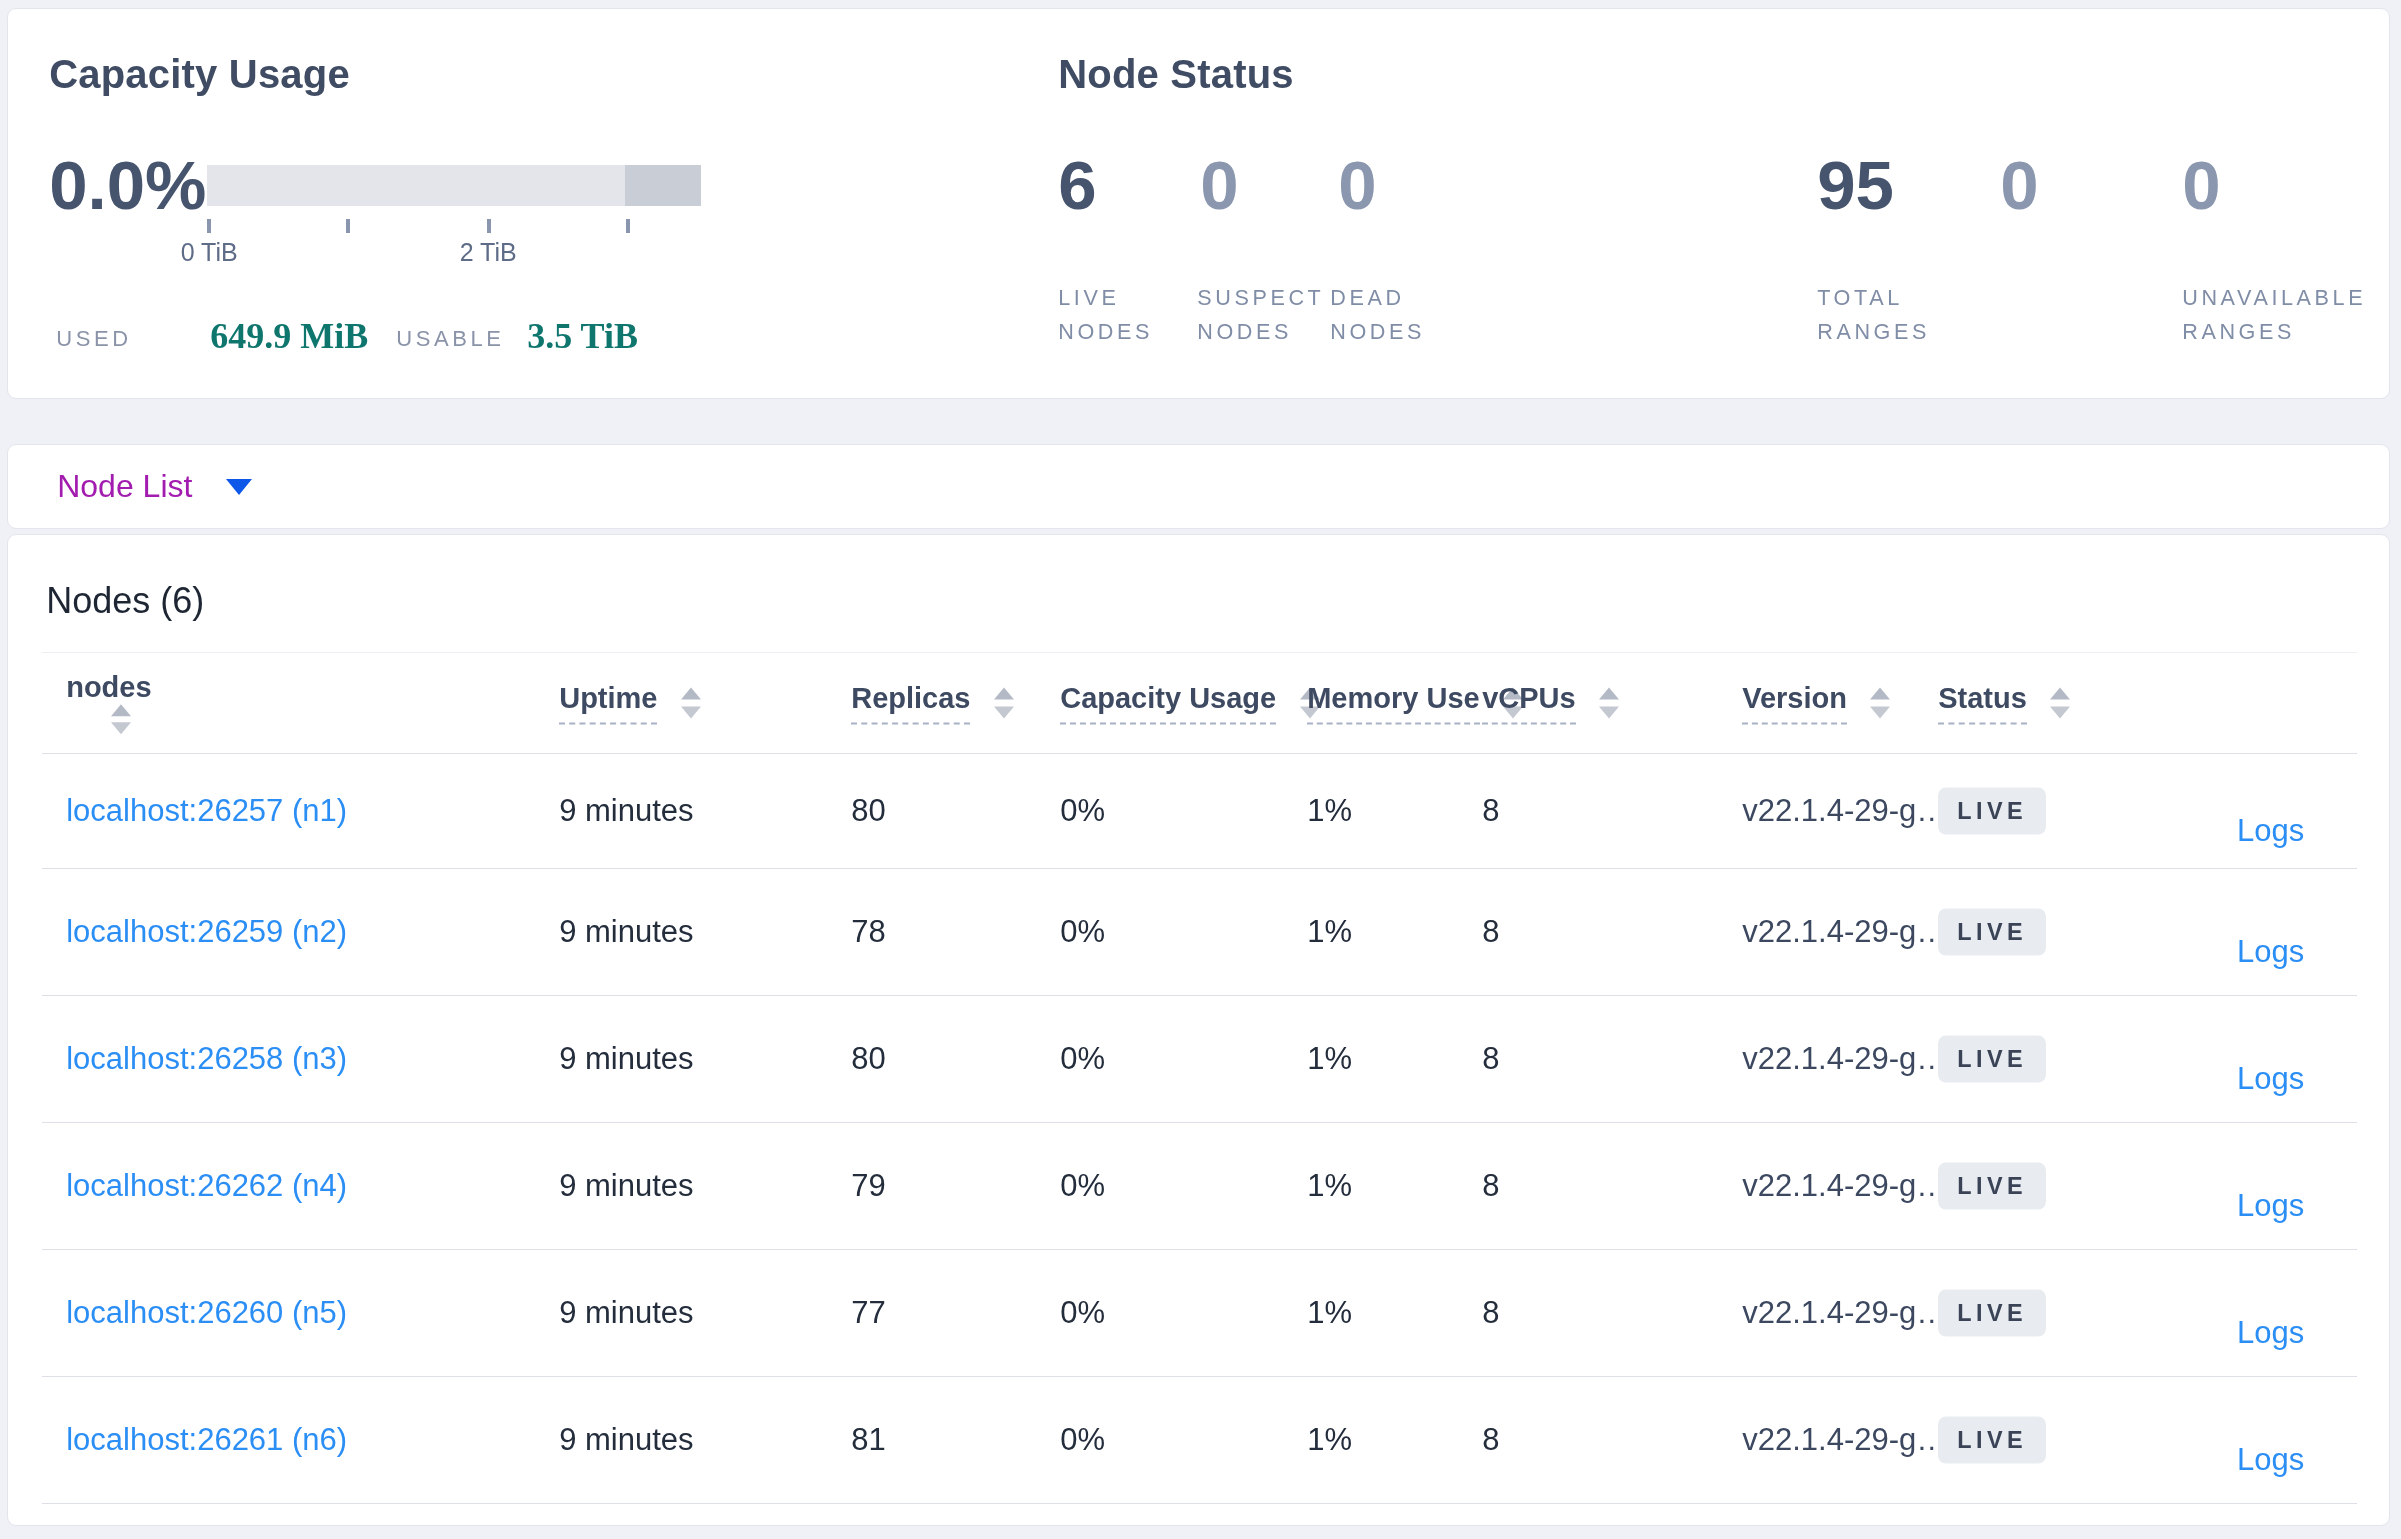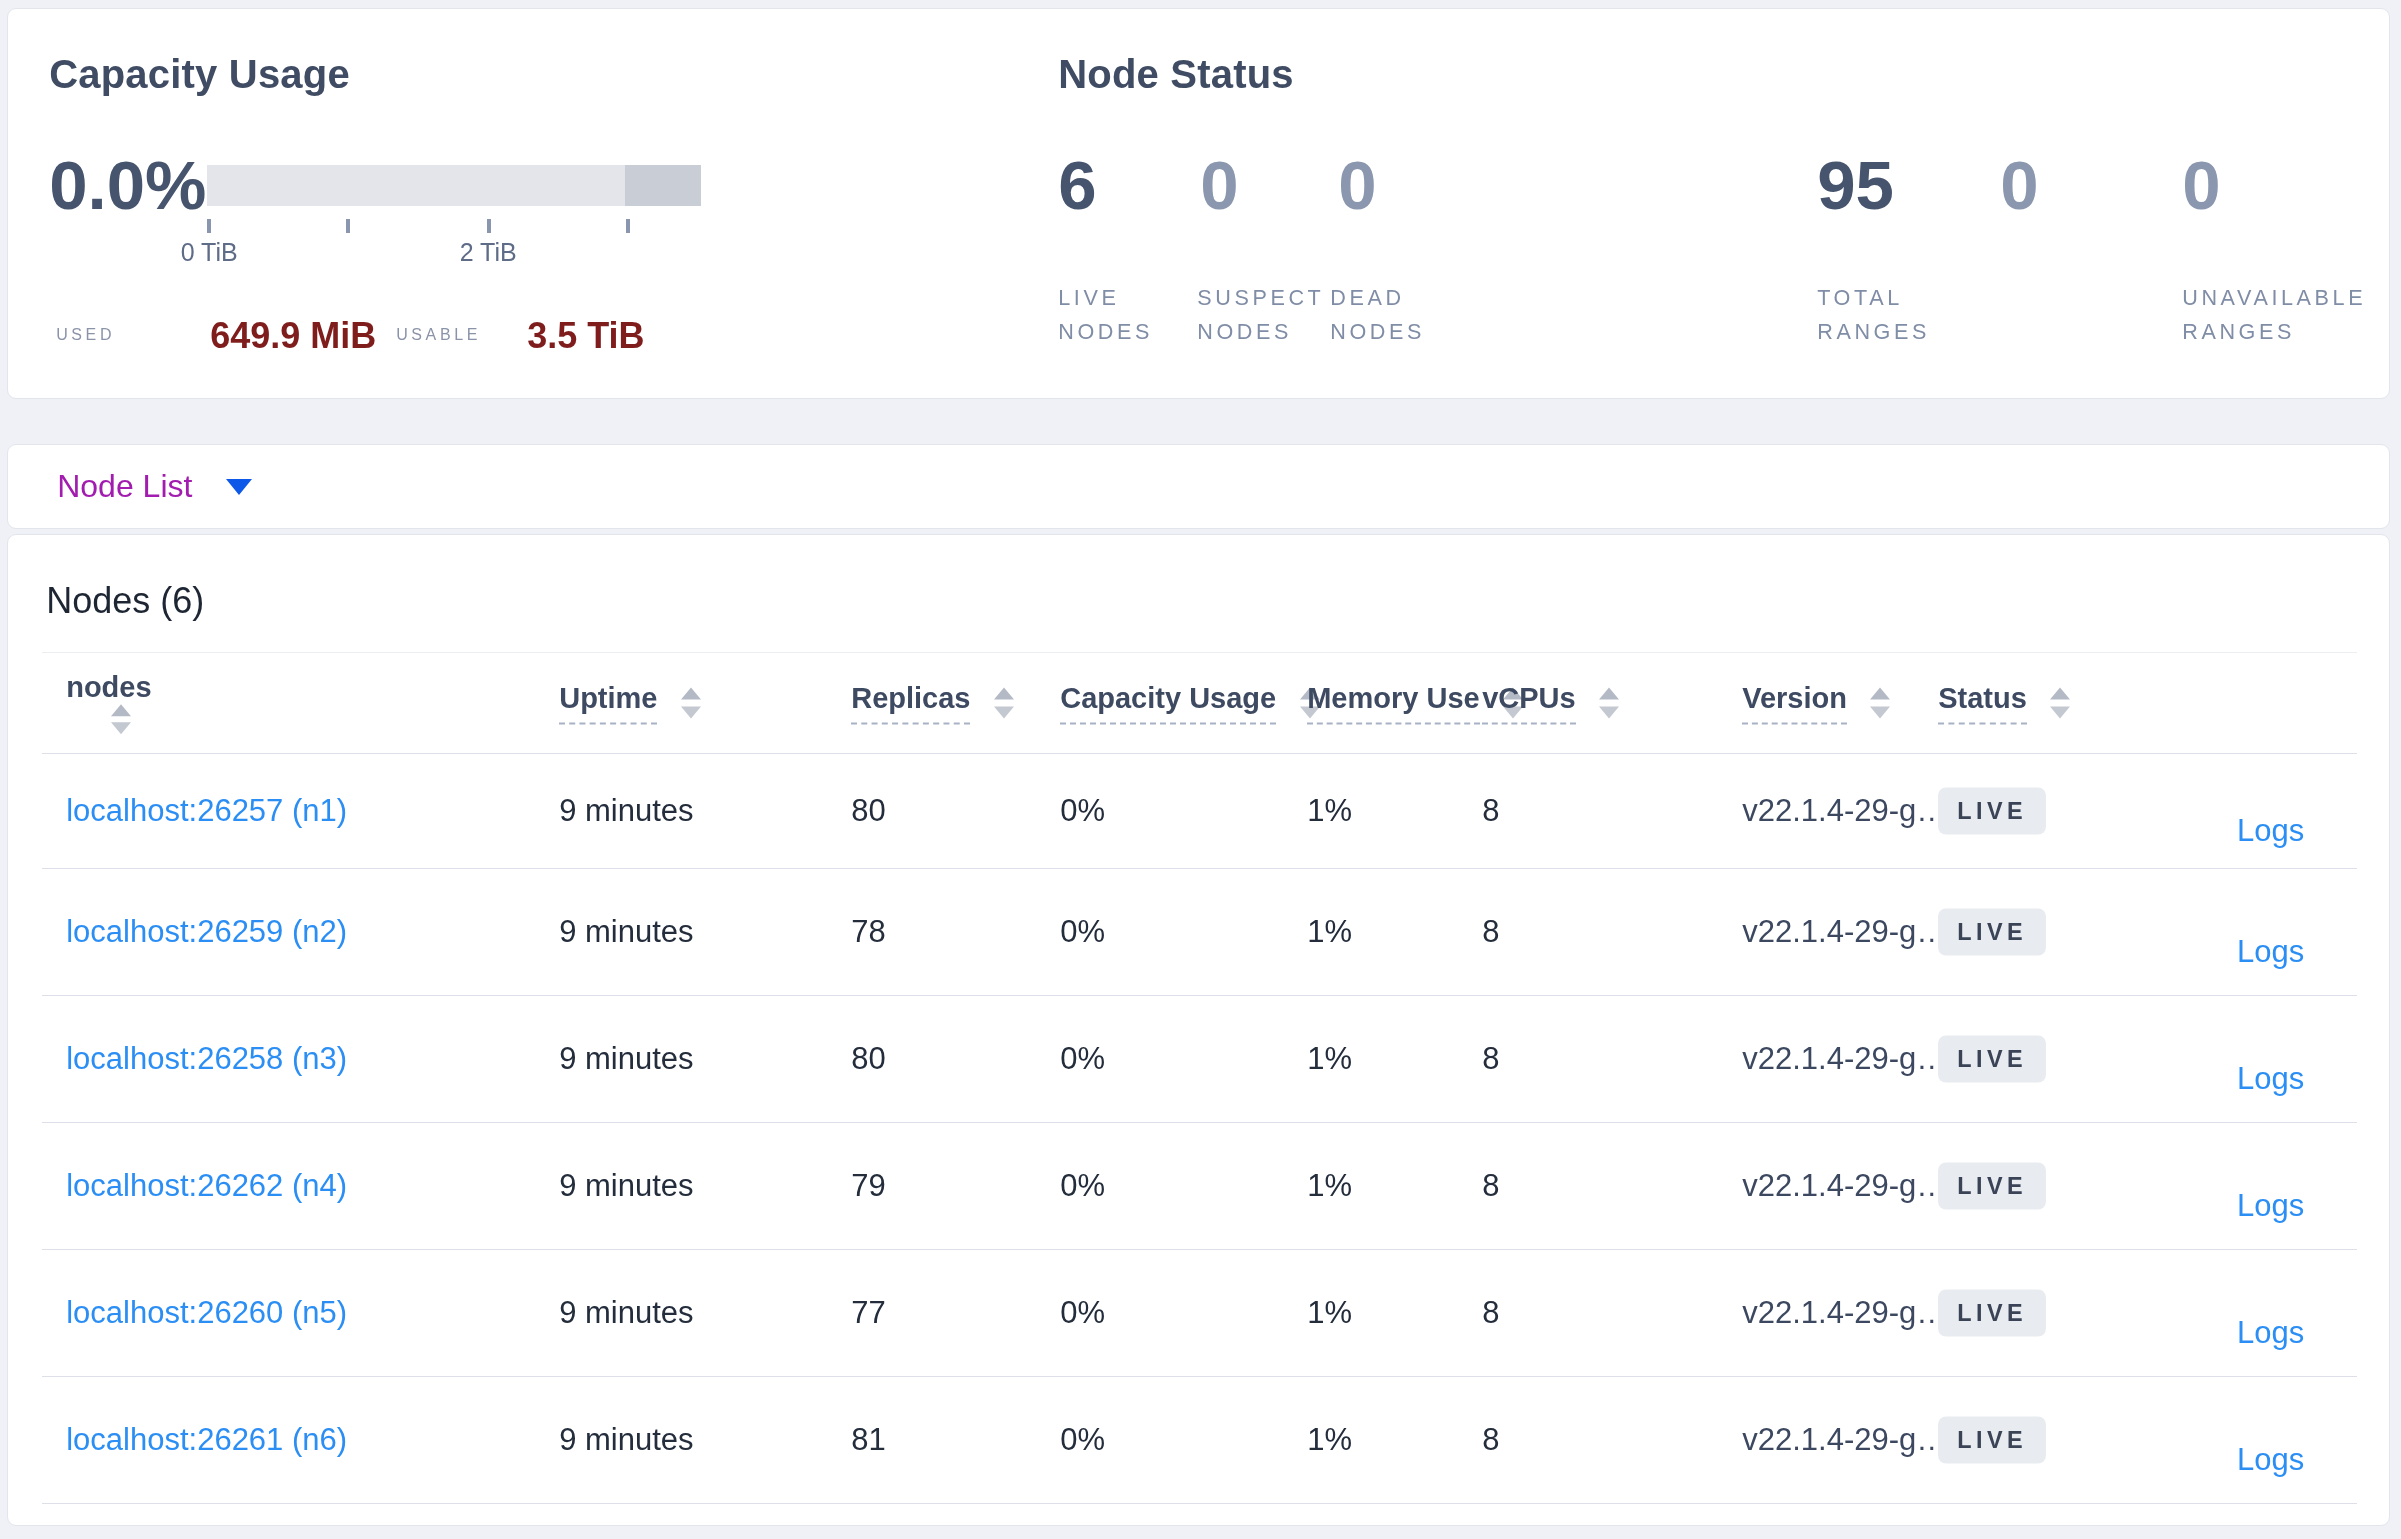--- a/index.html
+++ b/index.html
@@ -34,22 +34,22 @@
     font-size:21.6px;font-weight:500;letter-spacing:3.6px;
     line-height:1.55;color:#808da6;
   }
   
   #cap-title{left:41px;}
   #cap-percent{left:41px;}
   #cap-bar{position:absolute;left:199px;top:156px;width:494px;height:41px;background:#e3e5eb;}
   #cap-bar .bar-end{position:absolute;right:0;top:0;width:76px;height:41px;background:#c9cdd6;}
   .tick{position:absolute;top:210px;width:3.6px;height:14.4px;background:#8a96ad;}
   .tick-label{position:absolute;top:229px;width:108px;text-align:center;font-size:25px;color:#5f6c88;}
-  .cap-stat-label{position:absolute;top:317px;font-size:16px;font-weight:500;letter-spacing:3.6px;color:#8a93a8;}
-  .cap-stat-value{position:absolute;top:306px;font-size:36px;font-weight:700;color:#7f1d1d;}
+  .cap-stat-label{position:absolute;top:317px;font-size:22px;font-weight:500;letter-spacing:3.6px;color:#8a93a8;}
+  .cap-stat-value{position:absolute;top:306px;font-size:36px;font-weight:700;color:#0f766e;font-family:Liberation Serif, serif;}
   
   #ns-title{left:1050px;}
   .ns-v0{left:1050px;} .ns-v1{left:1192px;} .ns-v2{left:1330px;}
   .ns-l0{left:1050px;width:135px;} .ns-l1{left:1189px;width:144px;} .ns-l2{left:1322px;width:144px;}
   
   #rs-title{left:1811px;}
   .rs-v0{left:1809px;} .rs-v1{left:1992px;} .rs-v2{left:2174px;}
   .rs-l0{left:1809px;width:153px;} .rs-l1{left:1992px;width:180px;} .rs-l2{left:2174px;width:212px;}
 
   

